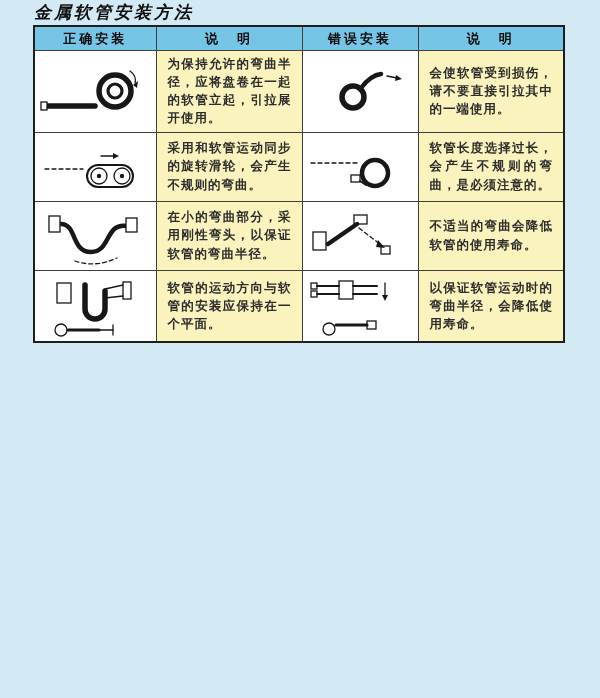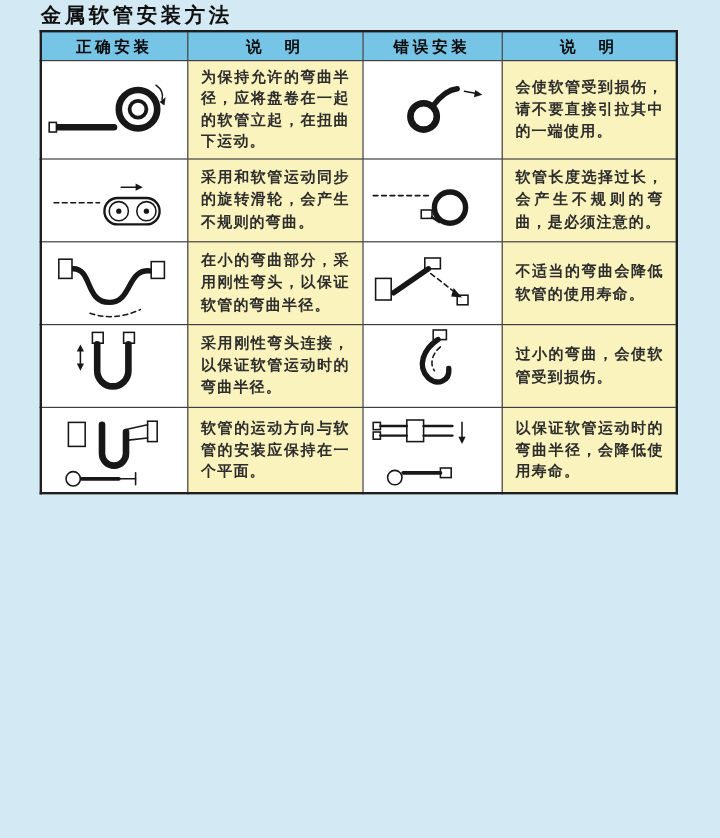--- a/index.html
+++ b/index.html
@@ -3,21 +3,21 @@
 <meta charset="utf-8">
 <style>
   html,body{margin:0;padding:0;}
   body{
     width:600px;height:698px;position:relative;overflow:hidden;
     background:#d3e9f4;
     font-family:"DejaVu Sans",sans-serif;
   }
   .page-title{
     position:absolute;left:34px;top:1px;margin:0;
-    font-family:"DejaVu Serif",serif;font-weight:bold;
+    font-family:"DejaVu Serif",serif;font-style:italic;font-weight:bold;
     font-size:17px;letter-spacing:3px;color:#101010;
   }
   table.hose-table{
     position:absolute;left:33px;top:25px;width:530px;
     border-collapse:collapse;table-layout:fixed;
     background:#ffffff;border:2px solid #1e1e1e;
   }
   .hose-table th,.hose-table td{border:1px solid #3f3f3f;}
   .hose-table th{
     background:#76c4e6;height:21px;font-size:13px;font-weight:bold;
@@ -66,21 +66,21 @@
       <td class="img-cell">
         <svg class="illus" width="112" height="64" viewBox="0 0 112 64">
           <line class="t6" x1="6" y1="47" x2="56" y2="47"></line>
           <rect class="ln wh" x="2" y="43" width="6" height="8"></rect>
           <circle class="t6" cx="76" cy="32" r="16"></circle>
           <circle class="t4" cx="76" cy="32" r="7"></circle>
           <path class="ln" d="M91,12 q7,5 5,12"></path>
           <polygon class="fl" points="94,26 99,22 98,29"></polygon>
         </svg>
       </td>
-      <td class="desc-cell">为保持允许的弯曲半径，应将盘卷在一起的软管立起，在扭曲下运动。</td>
+      <td class="desc-cell">为保持允许的弯曲半径，应将盘卷在一起的软管立起，引拉展开使用。</td>
       <td class="img-cell">
         <svg class="illus" width="112" height="64" viewBox="0 0 112 64">
           <circle class="t6" cx="48" cy="38" r="11"></circle>
           <path class="t5" d="M56,29 Q66,16 76,15"></path>
           <line class="ln" x1="82" y1="17" x2="92" y2="19"></line>
           <polygon class="fl" points="91,16 97,20 90,22"></polygon>
         </svg>
       </td>
       <td class="desc-cell">会使软管受到损伤，请不要直接引拉其中的一端使用。</td>
     </tr>
@@ -127,41 +127,20 @@
           <path class="t5" d="M23,40 L52,20"></path>
           <rect class="ln" x="49" y="11" width="13" height="9"></rect>
           <path class="ln d" d="M54,24 L76,41"></path>
           <polygon class="fl" points="73,36 80,44 71,43"></polygon>
           <rect class="ln" x="76" y="42" width="9" height="8"></rect>
         </svg>
       </td>
       <td class="desc-cell">不适当的弯曲会降低软管的使用寿命。</td>
     </tr>
 
-    <tr style="height:68px">
-      <td class="img-cell">
-        <svg class="illus" width="112" height="64" viewBox="0 0 112 64">
-          <rect class="ln" x="38" y="4" width="9" height="9"></rect>
-          <rect class="ln" x="64" y="4" width="9" height="9"></rect>
-          <path class="t6" d="M42,14 V36 A13,13 0 0 0 68,36 V14"></path>
-          <line class="ln" x1="28" y1="18" x2="28" y2="32"></line>
-          <polygon class="fl" points="25,20 28,14 31,20"></polygon>
-          <polygon class="fl" points="25,30 28,36 31,30"></polygon>
-        </svg>
-      </td>
-      <td class="desc-cell">采用刚性弯头连接，以保证软管运动时的弯曲半径。</td>
-      <td class="img-cell">
-        <svg class="illus" width="112" height="64" viewBox="0 0 112 64">
-          <rect class="ln" x="56" y="2" width="11" height="8"></rect>
-          <path class="t5" d="M60,10 C48,18 42,32 52,42 C60,49 70,44 69,34"></path>
-          <path class="ln d" d="M62,16 C55,22 53,30 57,36"></path>
-        </svg>
-      </td>
-      <td class="desc-cell">过小的弯曲，会使软管受到损伤。</td>
-    </tr>
 
 
 
 
     <tr style="height:72px">
       <td class="img-cell">
         <svg class="illus" width="112" height="66" viewBox="0 0 112 66">
           <rect class="ln" x="18" y="10" width="14" height="20"></rect>
           <path class="t6" d="M46,12 V36 A10,10 0 0 0 66,36 V18"></path>
           <line class="ln" x1="66" y1="16" x2="84" y2="12"></line>

